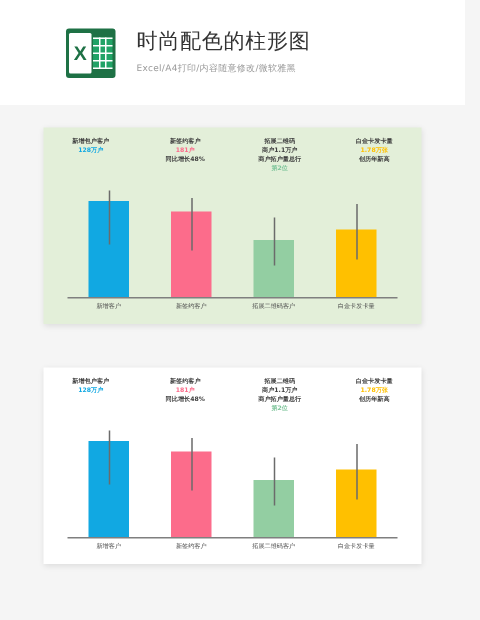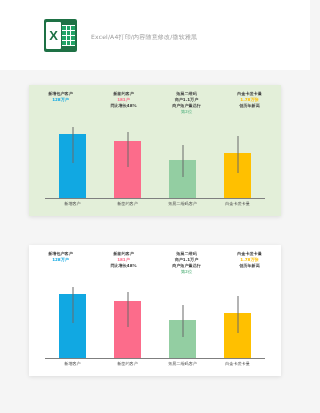--- a/index.html
+++ b/index.html
@@ -113,20 +113,21 @@
 
 <div class="page">
 
   <div class="header">
     <div class="logo">
       <div class="flap"></div>
       <div class="xmark">X</div>
       <div class="grid"></div>
     </div>
     <div class="head-text">
+      <div class="head-title">时尚配色的柱形图</div>
       <div class="head-sub">Excel/A4打印/内容随意修改/微软雅黑</div>
     </div>
   </div>
 
   <div class="card" id="card-1">
     <div class="chart">
       <div class="labels">
           <div class="lblcol">
             <div class="lbl-line" style="color: rgb(63, 63, 63);">新增包户客户</div>
             <div class="lbl-line" style="color: rgb(17, 168, 226);">128万户</div>

